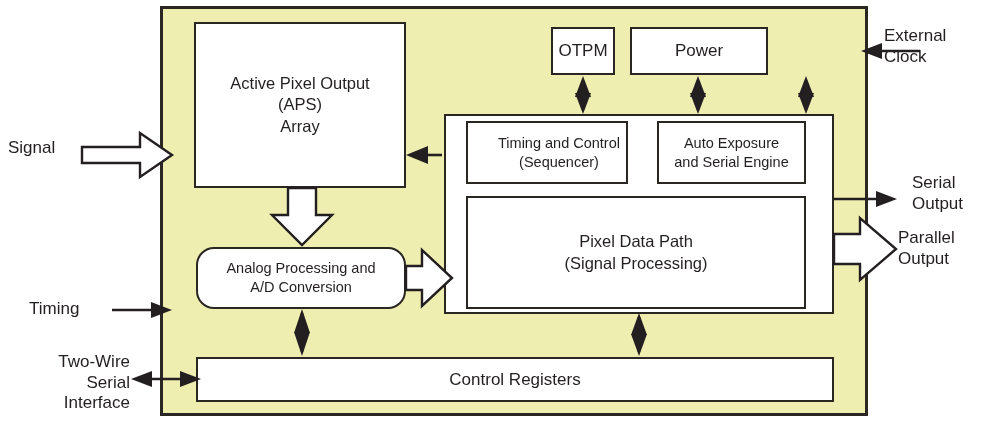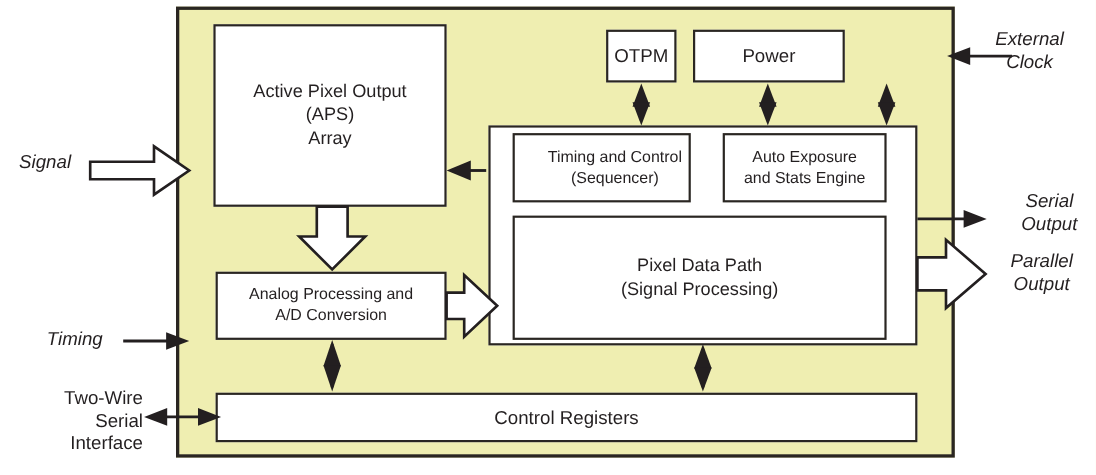--- a/index.html
+++ b/index.html
@@ -35,21 +35,21 @@
   .blk.container{display:block;}
 
   
   .lbl{
     position:absolute;
     color:#231f20;
     line-height:1.22;
     white-space:pre-line;
   }
   .lbl.r{text-align:right;}
-  .lbl.l{text-align:center;font-style:italic;}
+  .lbl.l{text-align:left;}
 
   
   #wires{position:absolute;left:0;top:0;width:996px;height:432px;pointer-events:none;}
   .thin{stroke:#231f20;stroke-width:2.6;fill:none;}
   .solidfill{fill:#231f20;}
   .hollow{fill:#ffffff;stroke:#231f20;stroke-width:2.4;stroke-linejoin:miter;}
 </style>
 </head>
 <body>
 
@@ -65,26 +65,26 @@
 
   <div class="blk" style="left:630px;top:27px;width:138px;height:48px;font-size:17px;">Power</div>
 
 
   <div class="blk container" style="left:444px;top:114px;width:390px;height:200px;"></div>
 
   <div class="blk" style="left:466px;top:121px;width:162px;height:63px;font-size:14.5px;white-space:pre-line;padding-left:24px;">Timing and Control
 (Sequencer)</div>
 
   <div class="blk" style="left:657px;top:121px;width:149px;height:63px;font-size:14.5px;white-space:pre-line;">Auto Exposure
-and Stats Engine</div>
+and Serial Engine</div>
 
   <div class="blk" style="left:466px;top:196px;width:340px;height:113px;font-size:16.5px;white-space:pre-line;">Pixel Data Path
 (Signal Processing)</div>
 
-  <div class="blk" style="left:196px;top:247px;width:210px;height:62px;font-size:14.5px;white-space:pre-line;">Analog Processing and
+  <div class="blk" style="left:196px;top:247px;width:210px;height:62px;font-size:14.5px;white-space:pre-line;border-radius:18px;">Analog Processing and
 A/D Conversion</div>
 
   <div class="blk" style="left:196px;top:357px;width:638px;height:45px;font-size:17px;">Control Registers</div>
 
   <div class="lbl l" style="left:8px;top:138px;width:66px;font-size:17px;">Signal</div>
 
   <div class="lbl l" style="left:29px;top:299px;width:78px;font-size:17px;">Timing</div>
 
   <div class="lbl r" style="left:0px;top:352px;width:130px;font-size:17px;">Two-Wire
 Serial

